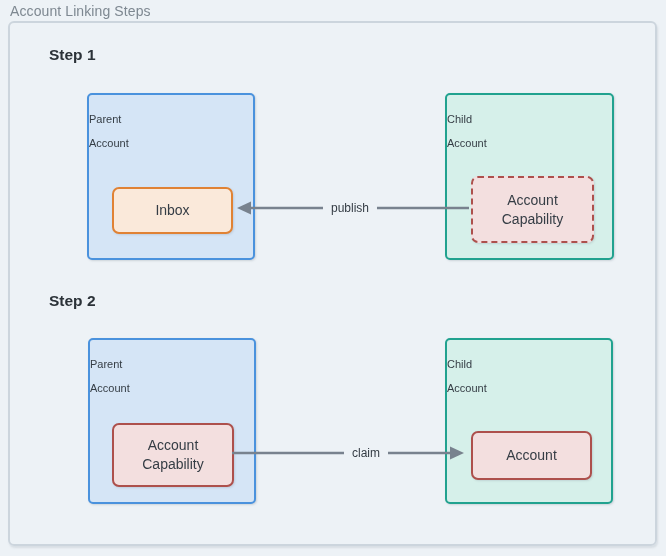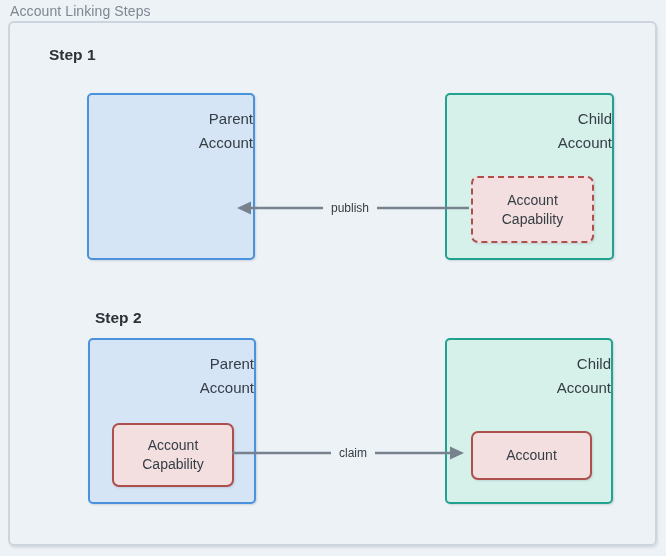--- a/index.html
+++ b/index.html
@@ -34,21 +34,21 @@
     border-radius: 6px;
     box-shadow: 1px 2px 2px rgba(150,162,175,0.25);
   }
   .step-heading {
     position: absolute;
     font-size: 15.5px;
     font-weight: 700;
     color: var(--heading-text, #2b3238);
   }
   .step-heading.s1 { left: 49px; top: 46px; }
-  .step-heading.s2 { left: 49px; top: 309px; margin-left: 46px; }
+  .step-heading.s2 { left: 49px; top: 292px; }
 
   .node {
     position: absolute;
     box-sizing: border-box;
     border-radius: 5px;
     box-shadow: 1px 1px 2px rgba(130,140,152,0.3);
   }
   .node.parent {
     border: 2px solid var(--parent-border, #4a92dd);
     background: var(--parent-fill, #d5e5f6);
@@ -61,22 +61,22 @@
   .node.p1 { left: 87px;  top: 93px;  width: 168px; height: 167px; }
   .node.c1 { left: 445px; top: 93px;  width: 169px; height: 167px; }
   .node.p2 { left: 88px;  top: 338px; width: 168px; height: 166px; }
   .node.c2 { left: 445px; top: 338px; width: 168px; height: 166px; }
 
   .node-title {
     position: absolute;
     left: 0; right: 0; top: 12px;
     display: flex;
     flex-direction: column;
-    align-items: flex-end;
-    font-size: 15px;
+    align-items: flex-start;
+    font-size: 11px;
     line-height: 24px;
     color: var(--box-text, #353d45);
     text-align: center;
   }
   .inner {
     position: absolute;
     box-sizing: border-box;
     border-radius: 7px;
     display: flex;
     flex-direction: column;
@@ -118,37 +118,40 @@
   .arrow-label {
     position: absolute;
     transform: translate(-50%, -50%);
     background: var(--page-bg, #edf2f6);
     padding: 0 8px;
     font-size: 12px;
     color: var(--box-text, #353d45);
     white-space: nowrap;
   }
   .arrow-label.publish { left: 350px; top: 208px; }
-  .arrow-label.claim   { left: 353px; top: 453px; }
+  .arrow-label.claim   { left: 366px; top: 453px; }
 </style>
 </head>
 <body>
 
 <div class="page">
 
   <div class="legend">Account Linking Steps</div>
 
   <div class="frame"></div>
 
   <div class="step-heading s1">Step 1</div>
 
   <div class="node parent p1">
     <div class="node-title">
       <span>Parent</span>
       <span>Account</span>
+    </div>
+    <div class="inner orange inbox">
+      <span>Inbox</span>
     </div>
   </div>
 
   <div class="node child c1">
     <div class="node-title">
       <span>Child</span>
       <span>Account</span>
     </div>
     <div class="inner red-dashed cap1">
       <span>Account</span>

